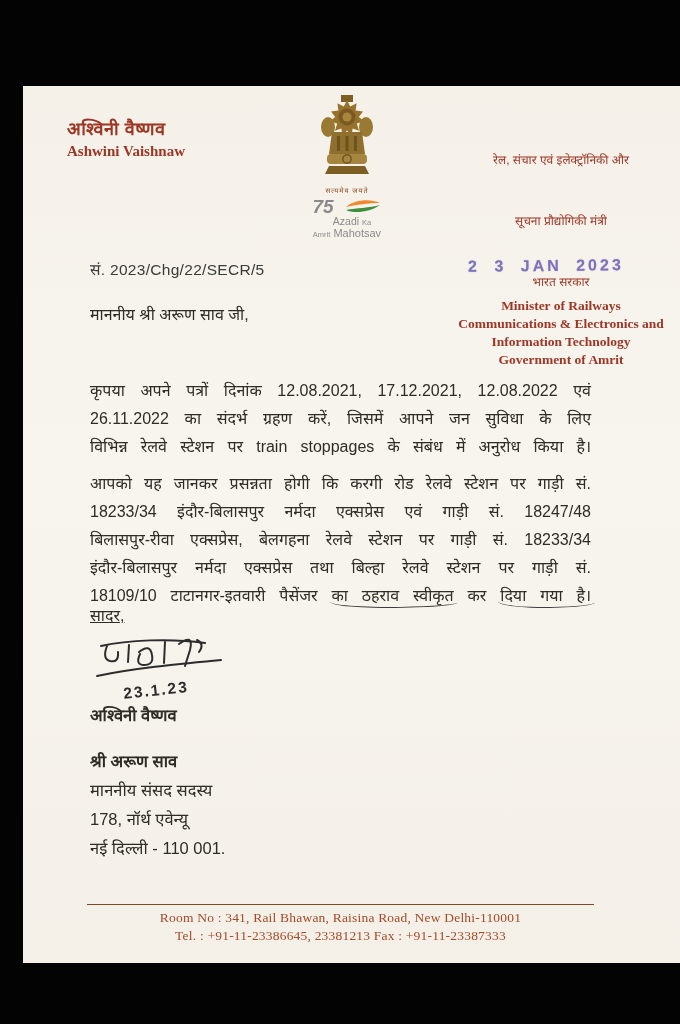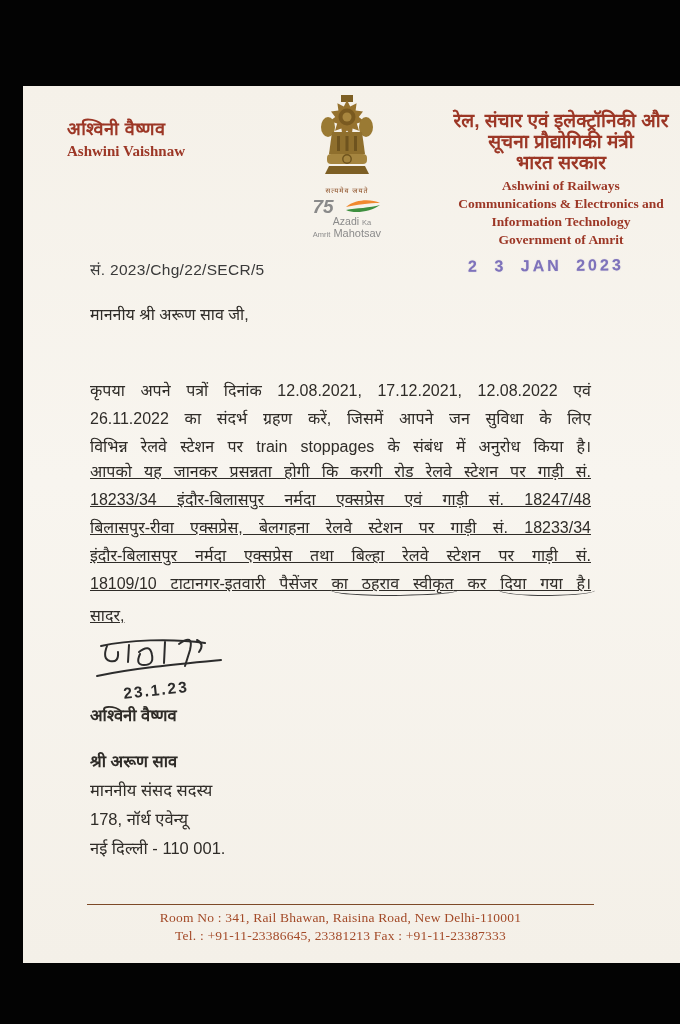--- a/index.html
+++ b/index.html
@@ -18,37 +18,37 @@
   .emblem-wrap{position:absolute;left:281px;top:8px;width:86px;text-align:center;}
   .motto{font-size:7px;color:#8a4a1f;letter-spacing:1px;margin-top:0;}
   .azadi{margin-top:2px;color:#7d7d7d;}
   .azadi-top{display:flex;align-items:center;justify-content:center;gap:10px;height:20px;}
   .az75{font-size:19px;font-weight:bold;color:#8a8a8a;font-style:italic;line-height:18px;}
   .az-l1{font-size:10.5px;margin-top:-2px;text-align:center;padding-left:10px;color:#8b8b8b;}
   .az-l1 .sm{font-size:7.5px;}
   .az-l2{font-size:11px;color:#8b8b8b;}
   .az-l2 .sm{font-size:7.5px;}
   .hdr-right{position:absolute;right:14px;top:24px;width:240px;text-align:center;color:#9c3726;}
-  .hdr-right .hi-line{font-size:19px;font-weight:bold;line-height:21px;}
+  .hdr-right .hi-line{font-size:12px;font-weight:normal;line-height:21px;margin-top:40px;}
   .en-block{margin-top:4px;font-family:"Liberation Serif","DejaVu Serif",serif;font-weight:bold;font-size:13.5px;line-height:18px;}
   
   .ref{position:absolute;left:67px;top:172px;font-size:15.5px;color:#3a3a3a;letter-spacing:.3px;}
   .stamp{
     position:absolute;left:445px;top:171px;color:rgba(120,109,184,.92);
     font-size:16px;font-weight:bold;letter-spacing:3px;word-spacing:7px;
     transform:rotate(-.6deg);text-shadow:0 0 1px rgba(120,109,184,.5);
   }
   
   .salutation{position:absolute;left:67px;top:217px;font-size:16px;color:#2f2c28;}
   .para{position:absolute;left:67px;width:501px;font-size:16px;color:#2f2c28;}
   .para .ln{text-align:justify;text-align-last:justify;height:28px;line-height:28px;white-space:nowrap;
             display:flex;justify-content:space-between;}
   .para .ln{display:block;}
   .para1{top:263px;margin-top:28px;}
-  .para2{top:372px;text-decoration:underline;}
+  .para2{top:384px;}
   .hand-underline{position:relative;}
   .hand-underline::after{
     content:"";position:absolute;left:-2px;right:-4px;bottom:-4px;height:6px;
     border-bottom:1.7px solid #3b3b3b;border-radius:0 0 45% 55% / 0 0 5px 7px;
     transform:rotate(-.7deg);
   }
   .closing{position:absolute;left:67px;top:518px;font-size:16px;color:#2f2c28;text-decoration:underline;}
   
   .sig-block{position:absolute;left:70px;top:544px;width:160px;}
   .sig-date{transform:rotate(-6deg);font-size:15.5px;color:#2c2c2c;letter-spacing:2px;margin:-8px 0 0 30px;font-weight:600;}
@@ -101,21 +101,21 @@
       <div class="az-l1"><span>Azadi</span> <span class="sm">Ka</span></div>
       <div class="az-l2"><span class="sm">Amrit</span> <span>Mahotsav</span></div>
     </div>
   </div>
 
   <div class="hdr-right">
     <div class="hi-line">रेल, संचार एवं इलेक्ट्रॉनिकी और</div>
     <div class="hi-line">सूचना प्रौद्योगिकी मंत्री</div>
     <div class="hi-line">भारत सरकार</div>
     <div class="en-block">
-      <div>Ashwini of Railways</div>
+      <div>Minister of Railways</div>
       <div>Communications &amp; Electronics and</div>
       <div>Information Technology</div>
       <div>Government of Amrit</div>
     </div>
   </div>
 
   <div class="ref">सं. 2023/Chg/22/SECR/5</div>
   <div class="stamp">2 3 JAN 2023</div>
 
   <div class="salutation">माननीय श्री अरूण साव जी,</div>

